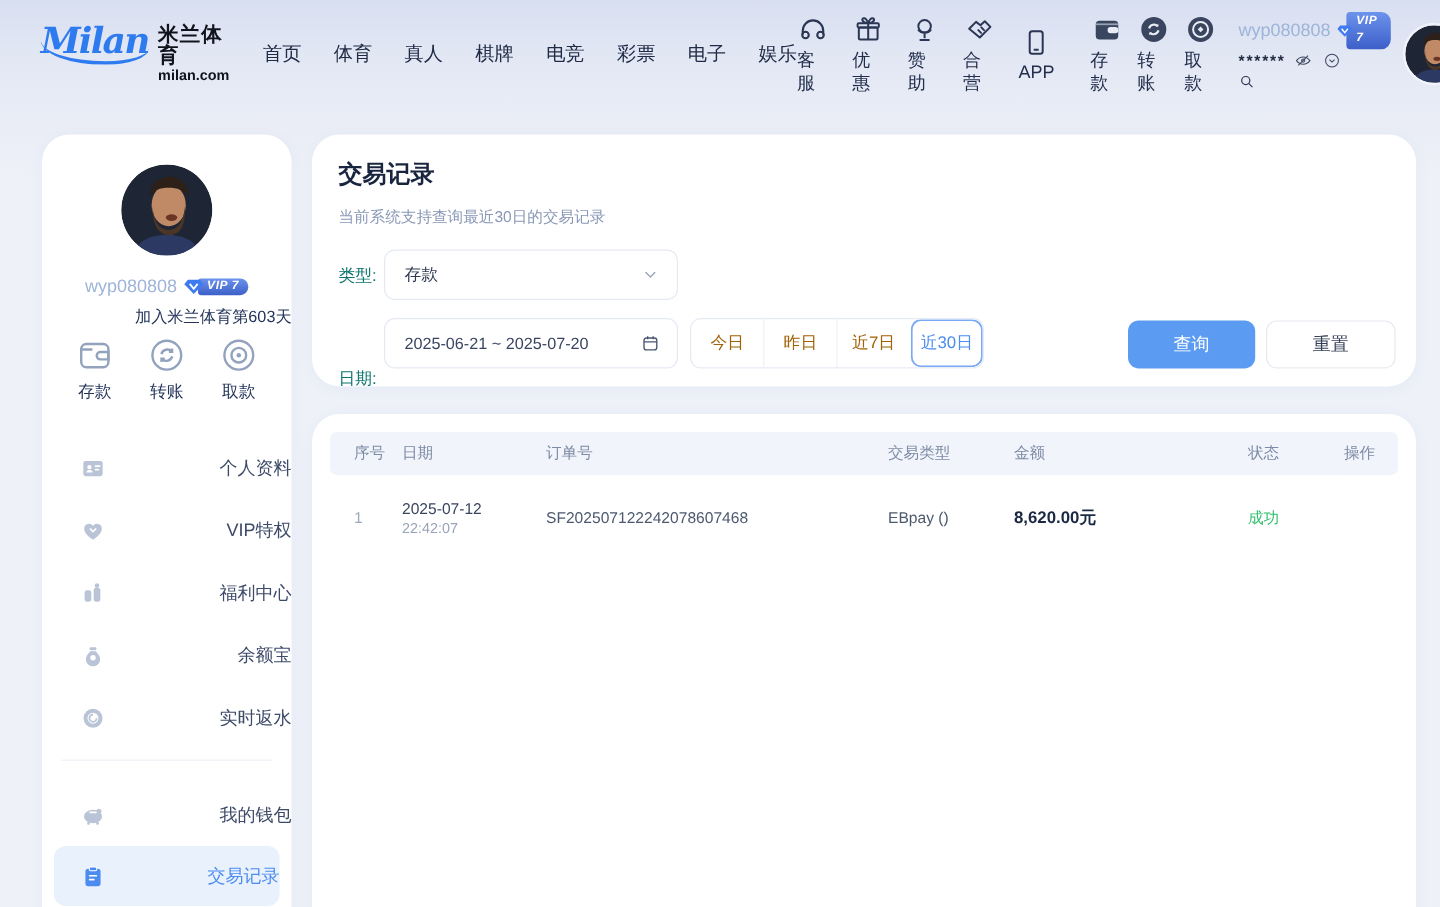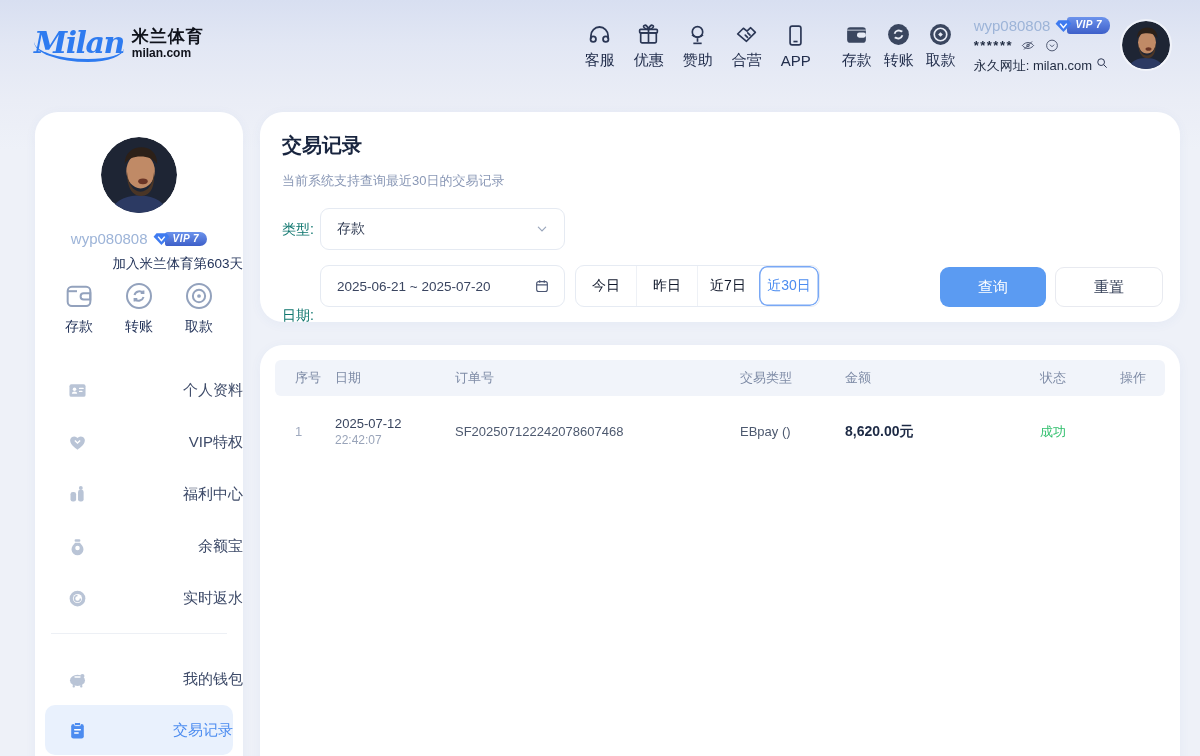--- a/index.html
+++ b/index.html
@@ -82,21 +82,21 @@
              border:1px solid #e5eaf2; border-radius:9px; display:flex; align-items:center;
              justify-content:space-between; padding:0 14px 0 16px; font-size:14px; color:#2f3a52; cursor:pointer; }
   .f-select { top:96px; }
   .f-date { top:153px; font-size:13.5px; color:#3a4560; }
   .f-select .ic, .f-date .ic { color:#9aa6bc; width:16px; height:16px; }
   .f-date .ic { color:#4a5572; }
   .f-select .ic svg, .f-date .ic svg { width:16px; height:16px; display:block; }
   .segments { position:absolute; left:315px; top:153px; width:245px; height:42px;
               border:1px solid #e6ebf3; border-radius:9px; display:flex; background:#fff; }
   .seg { flex:1; display:flex; align-items:center; justify-content:center; font-size:14px;
-         color:#0f172a; cursor:pointer; border-left:1px solid #eef1f6; }
+         color:#a16207; cursor:pointer; border-left:1px solid #eef1f6; }
   .seg:first-child { border-left:none; }
   .seg.active { color:#4c8cf0; border-left-color:transparent; border-radius:9px;
                 box-shadow:0 0 0 1.5px #79a8f5 inset; background:#fff; }
   .btn { position:absolute; top:155px; height:40px; border-radius:9px; font-size:15px;
          display:flex; align-items:center; justify-content:center; cursor:pointer; }
   .btn-search { left:680px; width:106px; background:#5b9bf2; color:#fff; border:none; }
   .btn-reset { left:795px; width:108px; background:#fff; color:#333e56; border:1px solid #e8eaf0; }
 
   
   .table-card { left:260px; top:345px; width:920px; height:466px; padding:15px; }
@@ -252,20 +252,30 @@
 
   <header class="header">
     <div class="logo">
       <span class="logo-script">Milan</span>
       <div class="logo-cn">
         <span class="cn">米兰体育</span>
         <span class="dom">milan.com</span>
       </div>
     </div>
 
+    <nav class="nav">
+      <a>首页</a>
+      <a>体育</a>
+      <a>真人</a>
+      <a>棋牌</a>
+      <a>电竞</a>
+      <a>彩票</a>
+      <a>电子</a>
+      <a>娱乐</a>
+    </nav>
 
     <div class="header-right">
       <div class="hitem">
         <span class="ic">
             <svg viewBox="0 0 24 24">
               <use href="#i-headset"></use>
             </svg>
           </span>
         <span>客服</span>
       </div>
@@ -340,21 +350,20 @@
         <div class="user-line2">
           <span>******</span>
           <span class="mini"><svg viewBox="0 0 24 24">
                 <use href="#i-eye-off"></use>
               </svg></span>
           <span class="mini"><svg viewBox="0 0 24 24">
                 <use href="#i-chevron-circle"></use>
               </svg></span>
         </div>
         <div class="user-line3">
-          <span>永久网址: milan.com</span>
           <span class="mini"><svg viewBox="0 0 24 24" width="14" height="14" style="color:#2a3450">
                 <use href="#i-magnifier"></use>
               </svg></span>
         </div>
       </div>
 
       <div class="avatar">
         <svg viewBox="0 0 48 48">
             <use href="#i-messi-avatar"></use>
           </svg>

